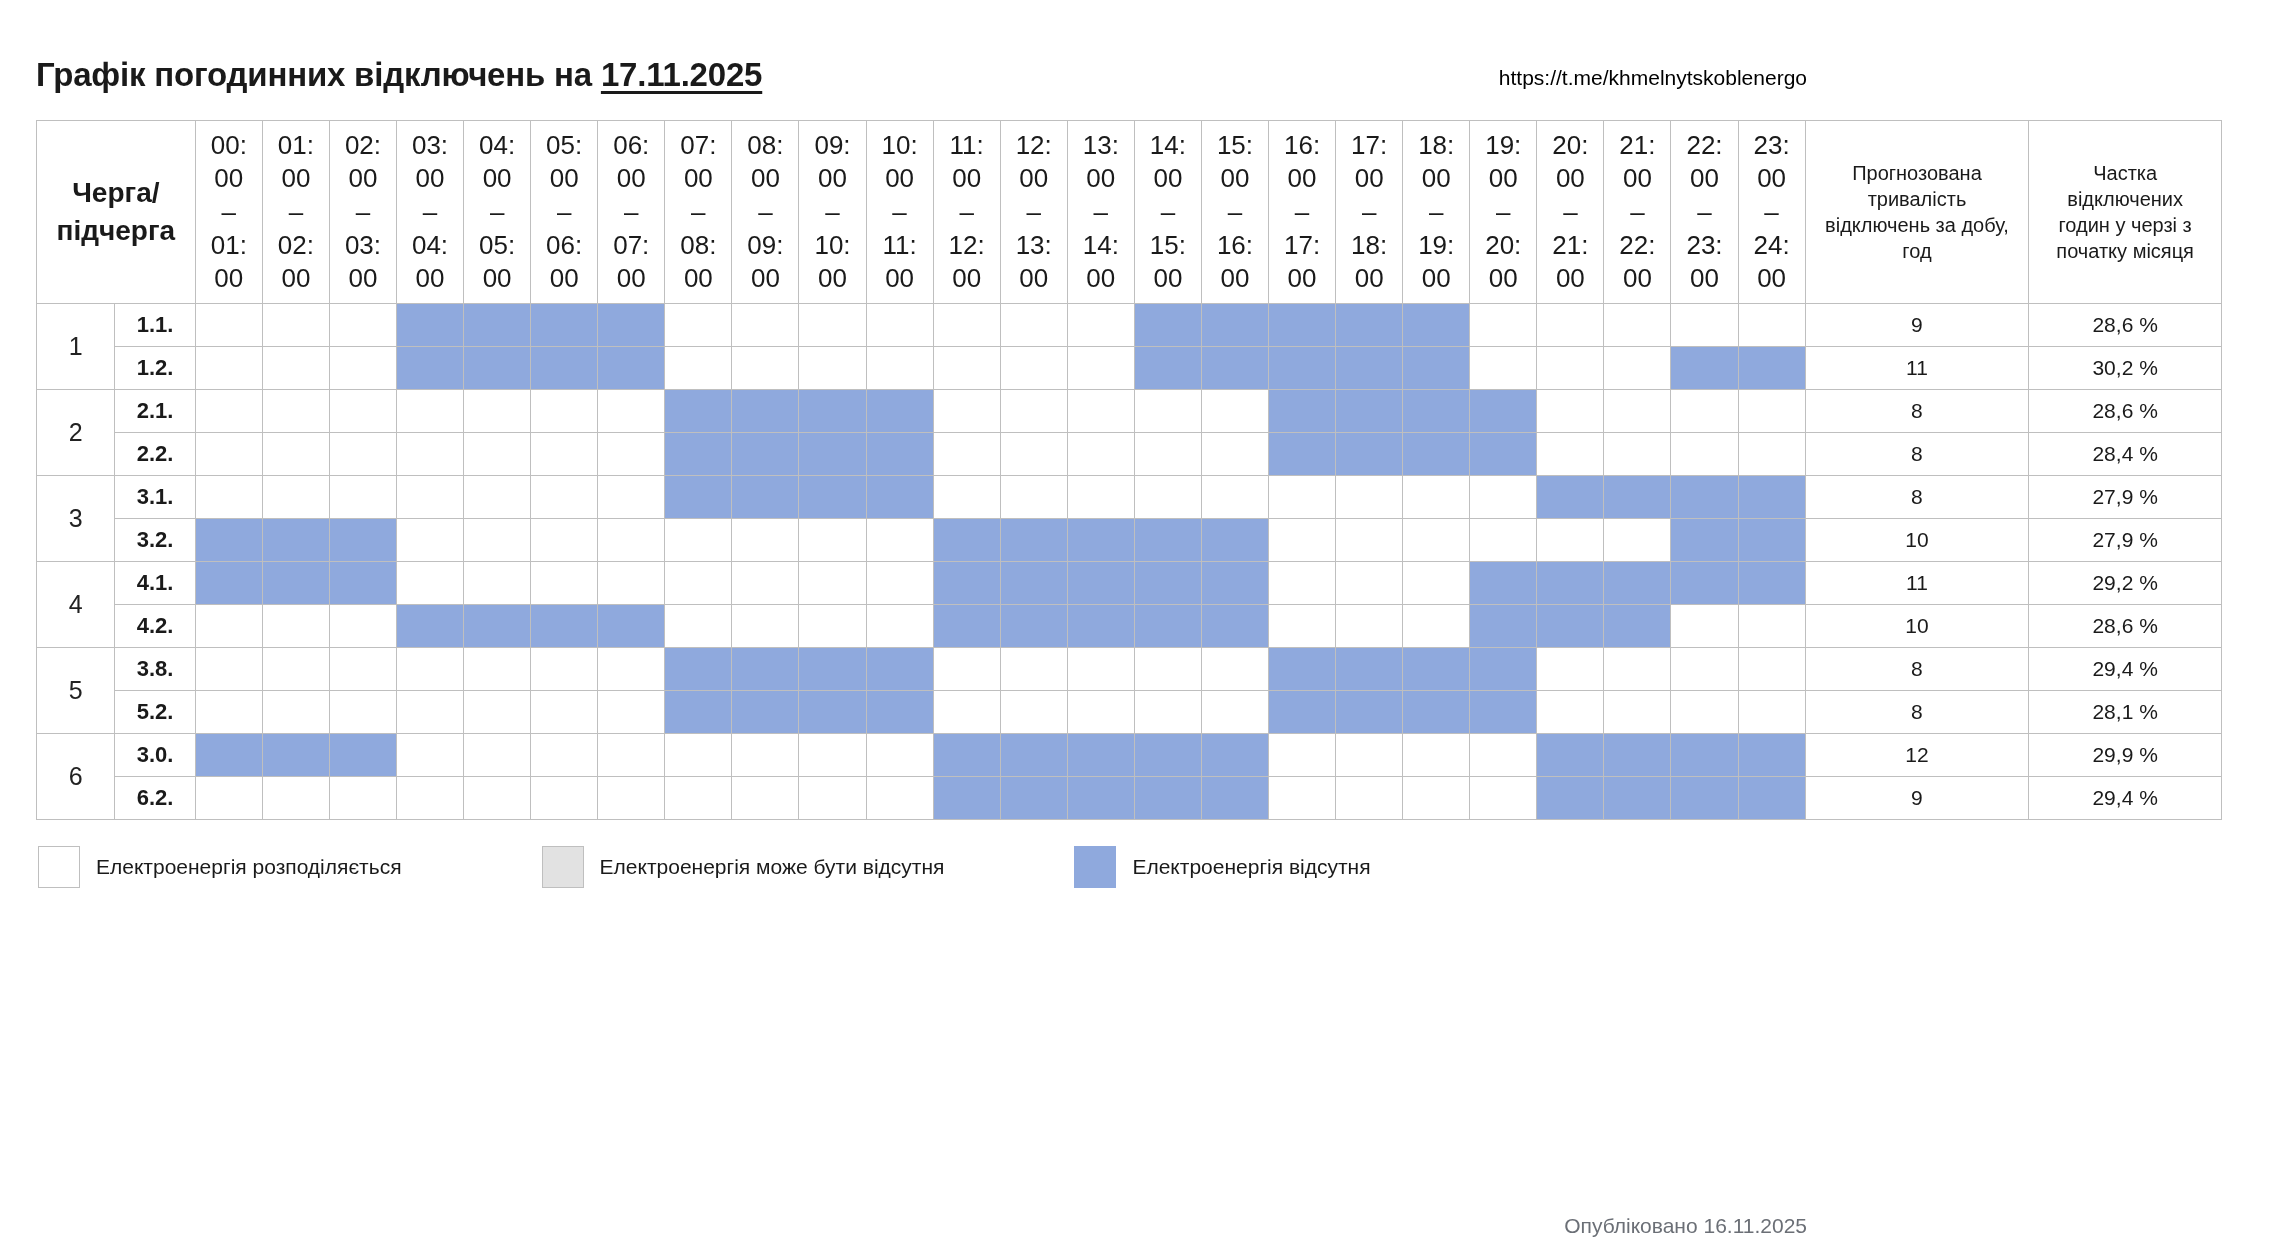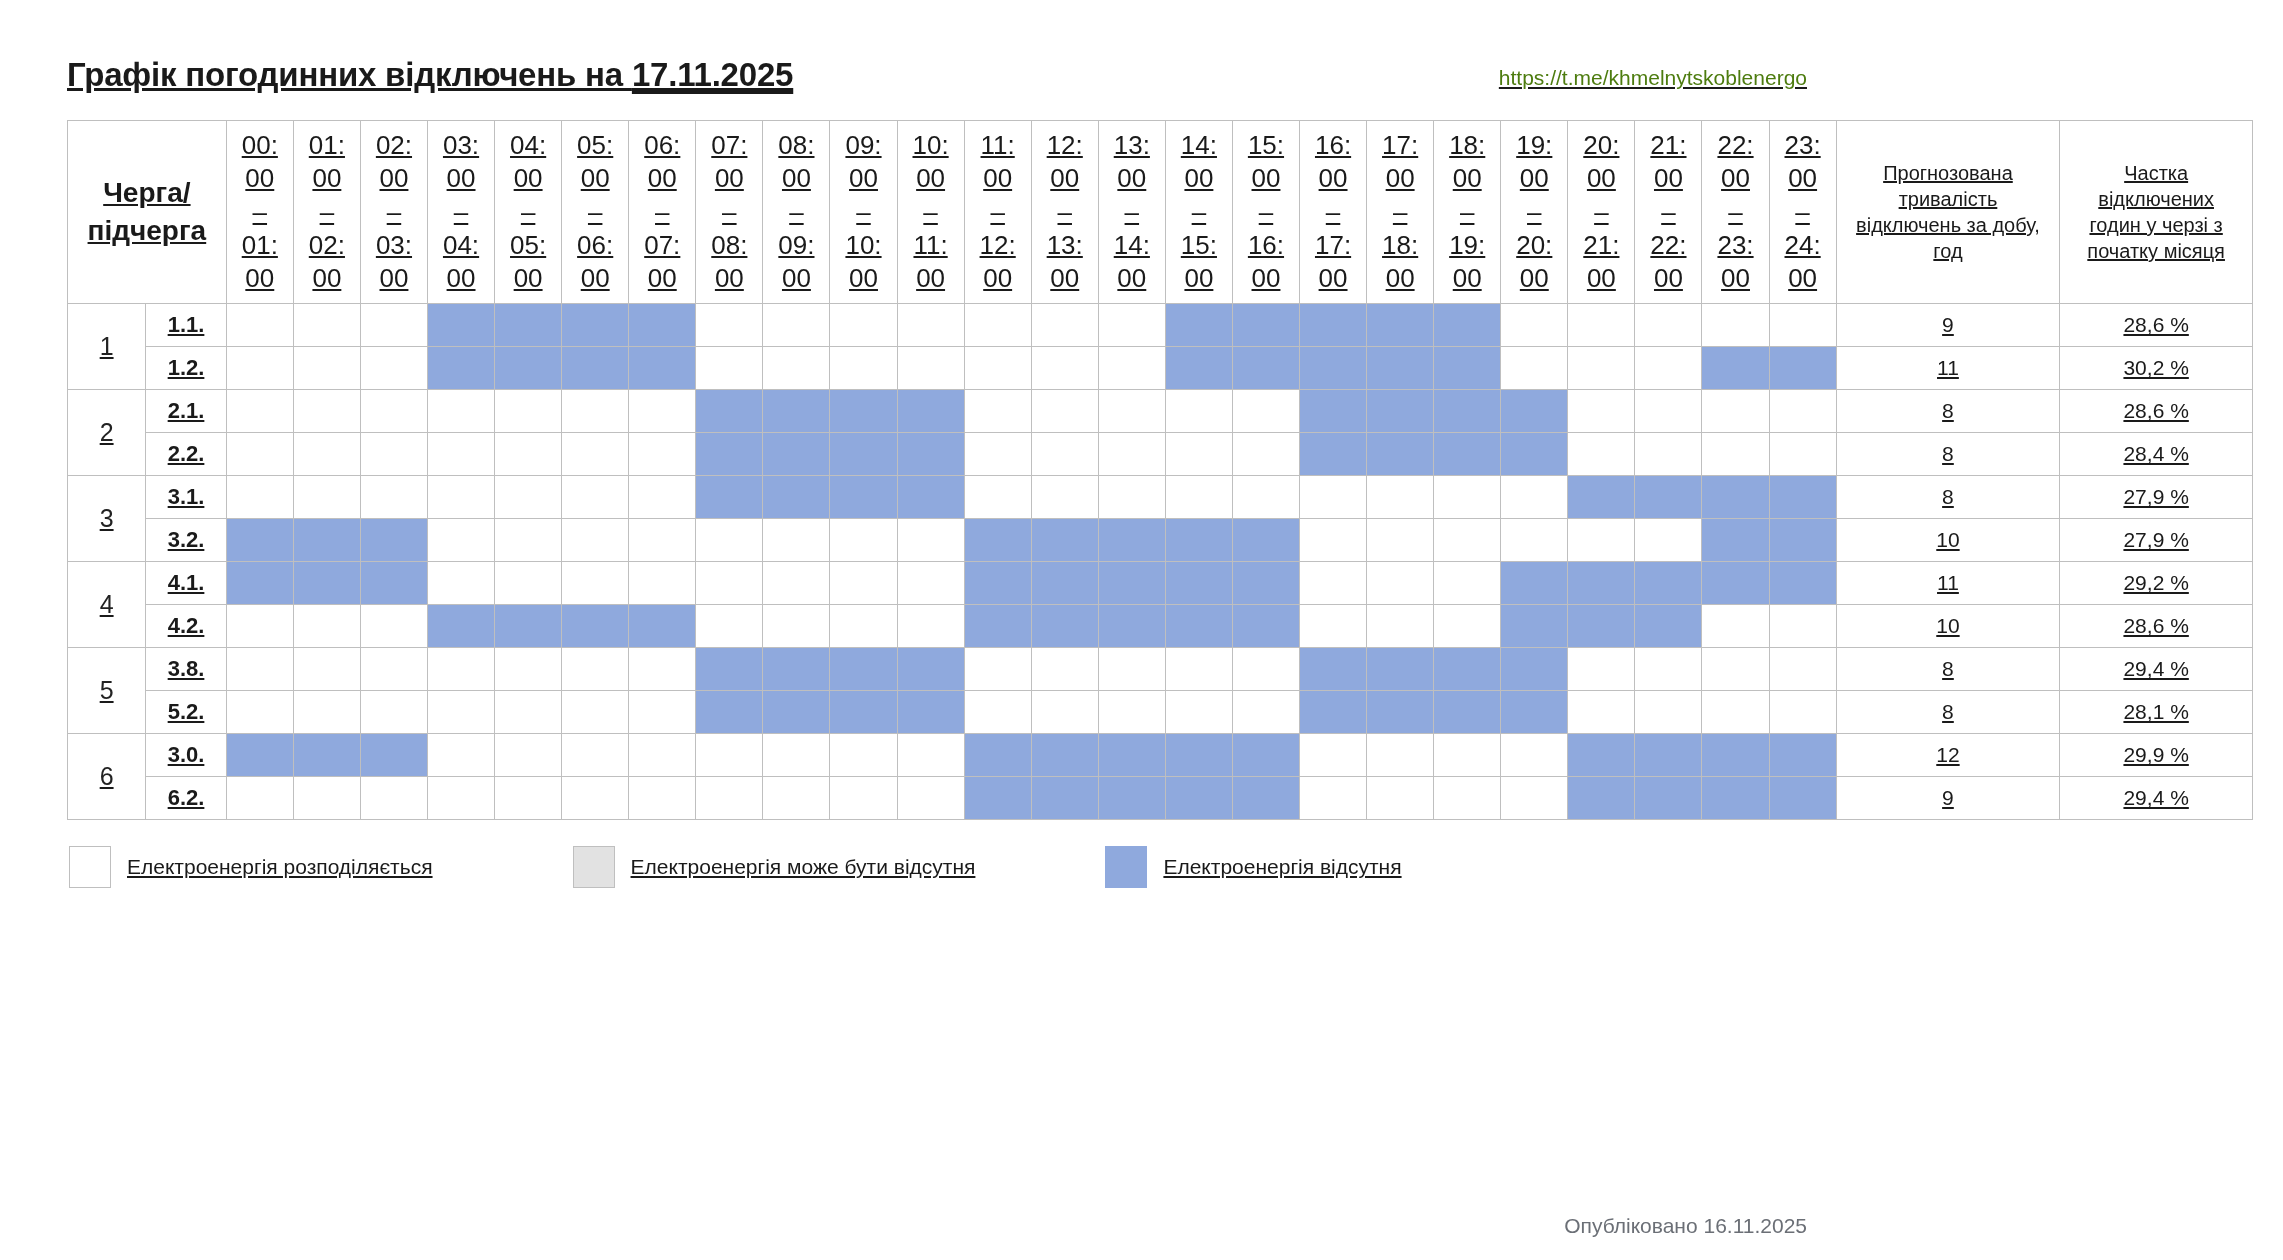--- a/index.html
+++ b/index.html
@@ -12,22 +12,21 @@
     height: 1260px;
     font-family: "Liberation Sans", sans-serif;
     color: #1a1a1a;
     overflow: hidden;
   }
   .page {
     position: relative;
     width: 1855px;
     height: 1260px;
     box-sizing: border-box;
-    padding: 28px 48px 0 67px;
-    text-decoration: underline;
+    padding: 28px 48px 0 36px;
   }
   
   .top-row {
     display: flex;
     align-items: flex-end;
     justify-content: space-between;
     height: 66px;
   }
   .title {
     font-size: 33px;
@@ -35,21 +34,21 @@
     letter-spacing: -0.2px;
     white-space: nowrap;
   }
   .title .date {
     text-decoration: underline;
     text-underline-offset: 5px;
     text-decoration-thickness: 3px;
   }
   .tg-link {
     font-size: 21px;
-    color: #4d7c0f;
+    color: #000000;
     white-space: nowrap;
     padding-bottom: 4px;
   }
   
   table.schedule {
     border-collapse: collapse;
     table-layout: fixed;
     width: 2186px;
     margin-top: 26px;
     background: #fff;

